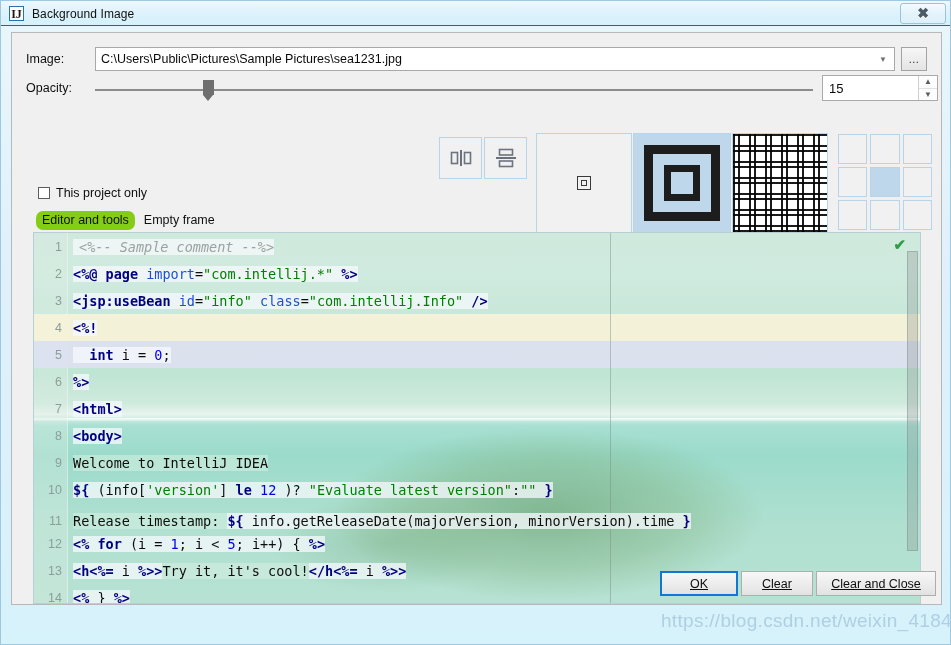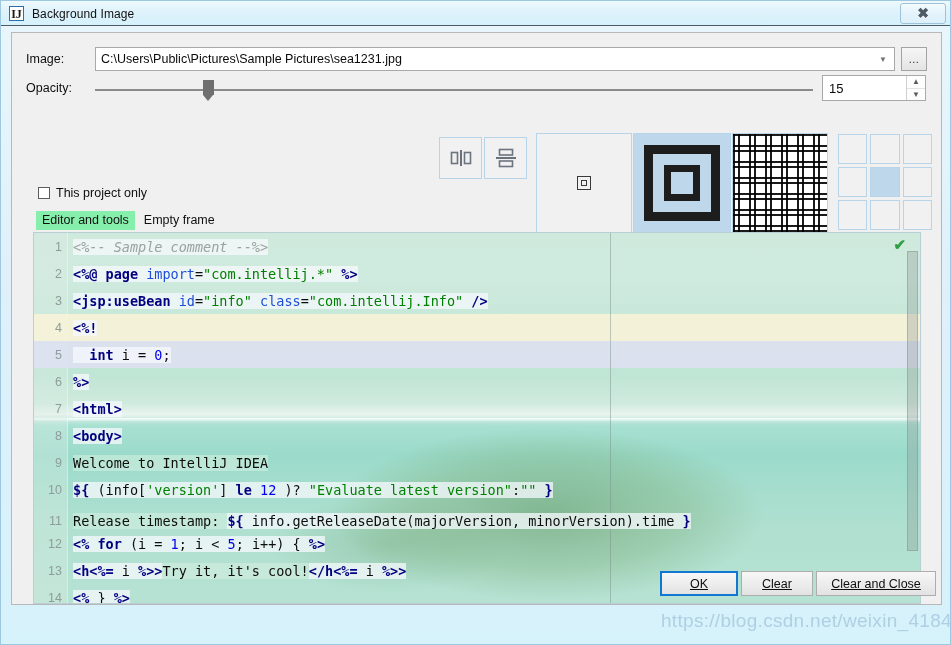--- a/index.html
+++ b/index.html
@@ -127,21 +127,21 @@
   }
   #slider-thumb:after {
     content: ""; position: absolute; left: 0; top: 15px;
     width: 0; height: 0;
     border-left: 5.5px solid transparent;
     border-right: 5.5px solid transparent;
     border-top: 6px solid #6f6f6f;
   }
   #spinner {
     position: absolute; left: 810px; top: 42px;
-    width: 104px; height: 26px;
+    width: 116px; height: 26px;
     background: #ffffff;
     border: 1px solid #a9a9a9;
     display: flex;
   }
   #spin-value {
     flex: 1; padding-left: 6px;
     display: flex; align-items: center;
     font-size: 13px; color: #0a0a0a;
   }
   #spin-btns {
@@ -241,21 +241,21 @@
   }
   #chk-label { font-size: 12.5px; color: #0e0e0e; }
 
   
   #tabs { position: absolute; left: 24px; top: 178px; display: flex; align-items: flex-end; }
   .tab {
     font-size: 12.5px; color: #101010;
     padding: 2px 6px 3px 6px;
     cursor: pointer; white-space: nowrap;
   }
-  .tab.active { background: #86efac; }
+  .tab.active { background: #84cc16; border-radius: 7px; }
   .tab.inactive { margin-left: 3px; }
 
   
   #editor {
     position: absolute;
     left: 21px; top: 199px;
     width: 888px; height: 372px;
     border: 1px solid #b9cfd4;
     overflow: hidden;
     background: #d9efe2;
@@ -327,21 +327,21 @@
   .lno {
     width: 34px; flex: none; text-align: right; padding-right: 6px;
     color: #8e9d99; font-size: 12.5px;
     font-family: "Liberation Sans", sans-serif;
   }
   .ctext { padding-left: 5px; }
   .ctext > span { background: rgba(246,248,252,0.76); }
 
   
   .t-plain   { color: #0d0d0d; }
-  .t-comment { color: #9aa39f; font-style: italic; }
+  .t-comment { color: #9aa39f; font-style: italic; padding-left: 6px; }
   .t-tag     { color: #000080; font-weight: bold; }
   .t-attr    { color: #1d4ed8; }
   .t-string  { color: #008000; }
   .t-num     { color: #0000ee; }
   .t-kw      { color: #000080; font-weight: bold; }
   .t-text    { color: #0d0d0d; background: rgba(214,240,226,0.55) !important; }
   .t-scrip   { color: #000080; font-weight: bold; }
 
   
   #check-ok {

